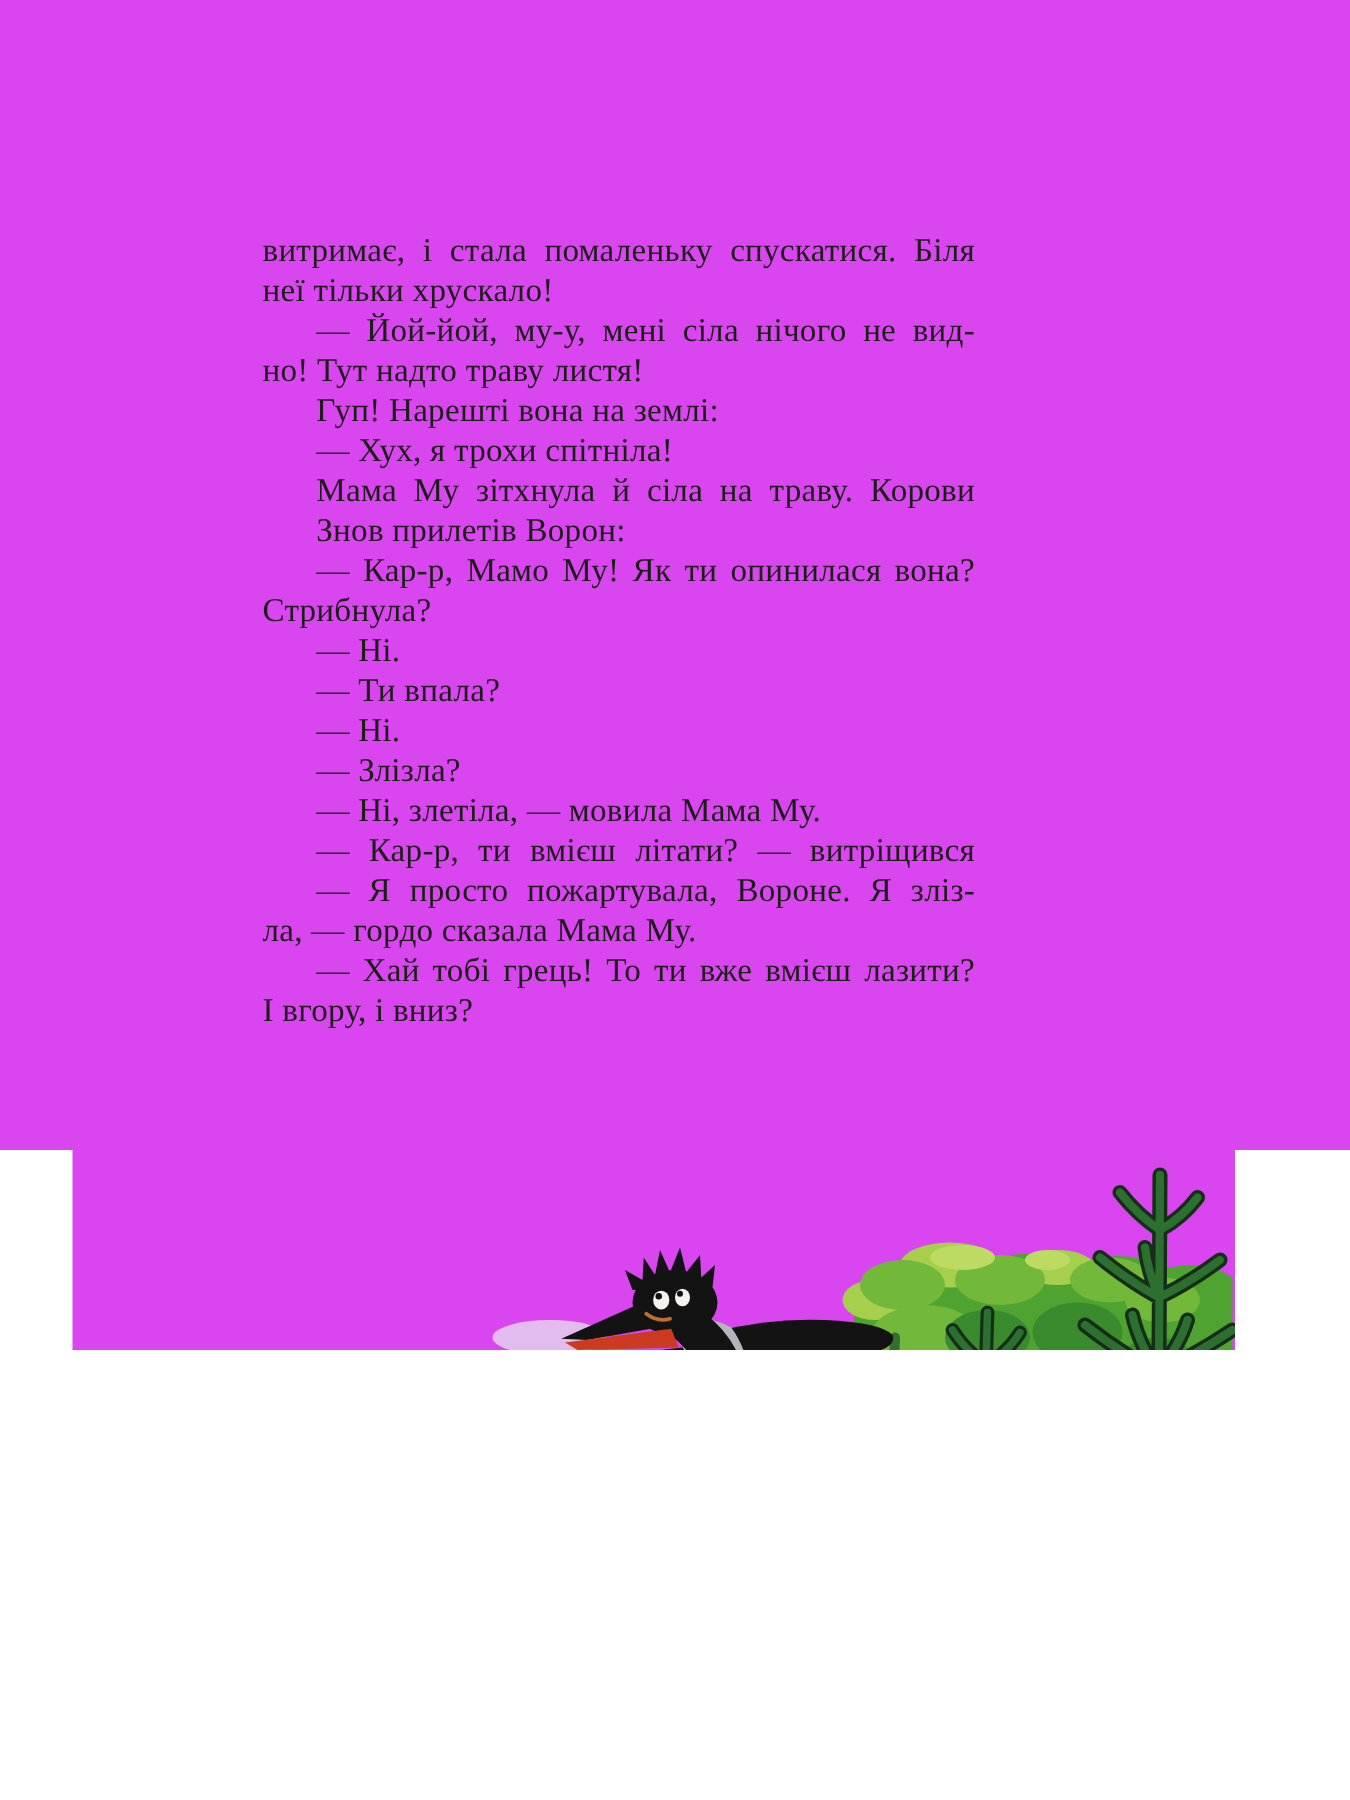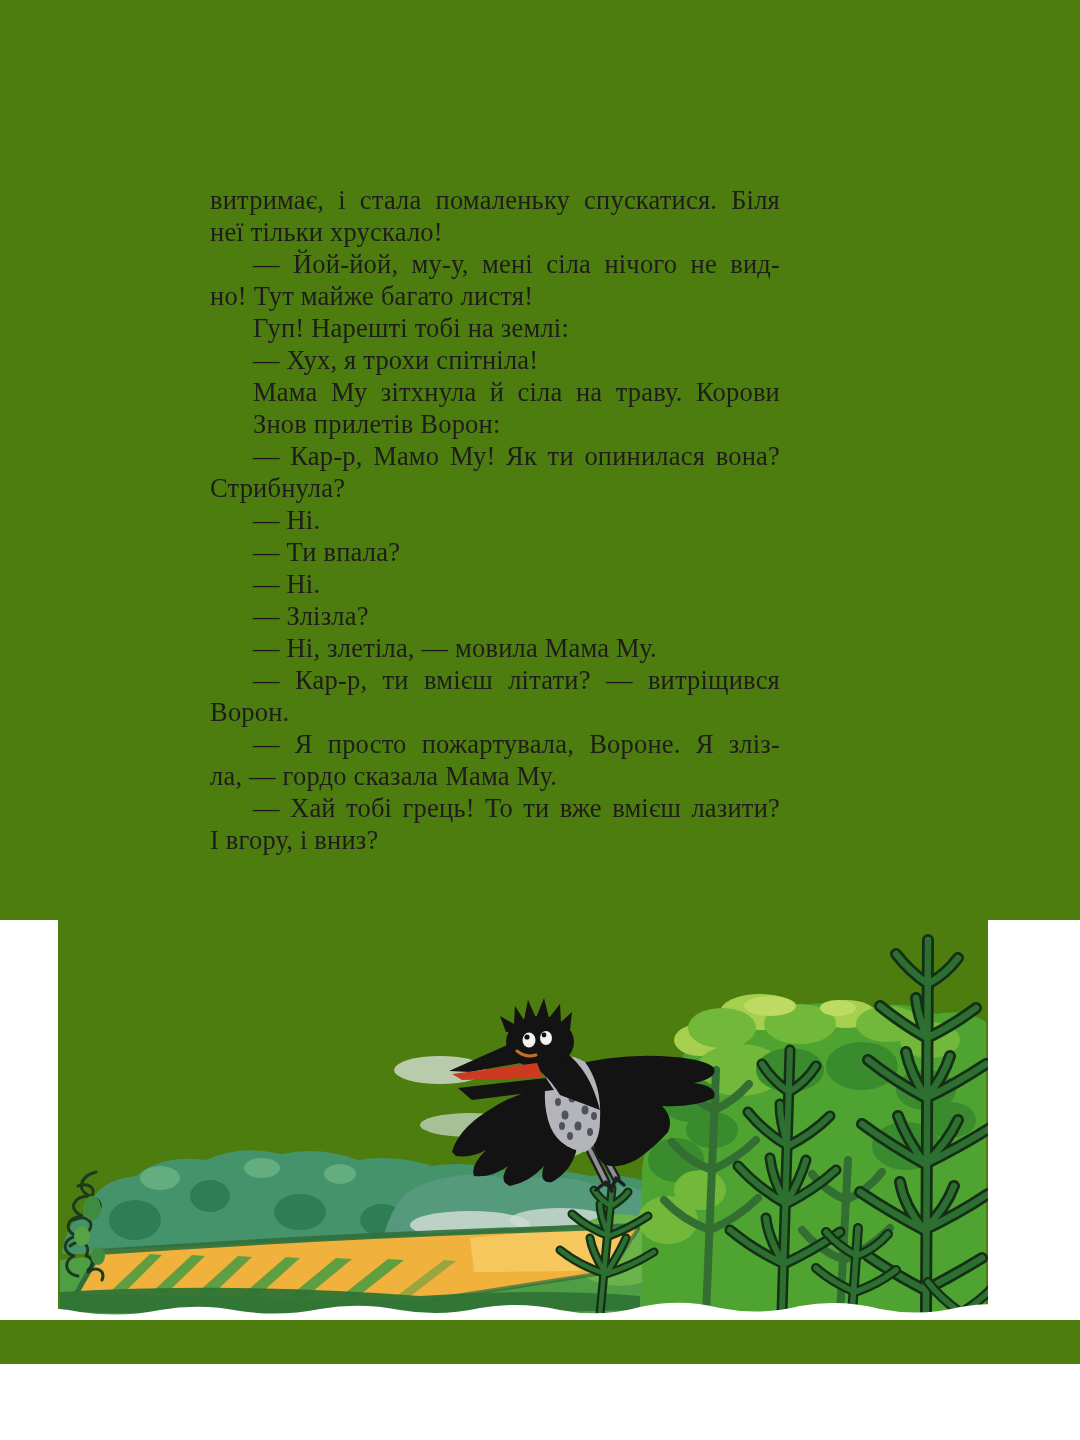--- a/index.html
+++ b/index.html
@@ -1,19 +1,19 @@
 <!DOCTYPE html>
 <html style="--text_color: #1e1d1b; --sky_tint: #e6eef0; --mist: #cfdcd4; --treeline: #44936a; --treeline_dark: #2f7d54; --treeline_light: #63ad7f; --distant_hill: #579a7f; --meadow: #4f9e44; --slope_light: #6ab34a; --olive_patch: #93b152; --field_orange: #f0b23c; --field_light: #f6ca63; --field_stripe: #5f9e41; --field_line: #2f6f3c; --grass_dark: #2f7435; --bush: #4fa331; --bush_light: #72b83a; --bush_lighter: #a5cf4c; --bush_highlight: #bddb63; --bush_dark: #3a8a2e; --shadow_pine: #336f33; --pine_fill: #2d6f30; --pine_line: #142f16; --scribble: #1d3a1f; --crow_black: #131313; --crow_chest: #b4b5bb; --crow_speckle: #51515a; --mouth_red: #cb3a21; --eye_white: #f4f2ec; --brow_orange: #bf7030; --leg_grey: #8f9096;"><head>
 <meta charset="utf-8">
 <style>
   html,body{margin:0;padding:0;}
   .page{
     position:relative;
-    width:1080px;height:1364px;
-    background:#4d7c0f;
+    width:1080px;height:1080px;
+    background:#d946ef;
     overflow:hidden;
     font-family:"Liberation Serif", serif;
   }
   .text-block{
     position:absolute;
     left:210px;top:184px;width:570px;
     font-size:26.5px;
     line-height:32px;
     color:var(--text_color,#1e1d1b);
     letter-spacing:0.2px;
@@ -34,34 +34,33 @@
 </style>
 </head>
 <body>
 
 <div class="page">
 
   <div class="text-block">
     <div class="ln just">витримає, і стала помаленьку спускатися. Біля</div>
     <div class="ln">неї тільки хрускало!</div>
     <div class="ln ind just">— Йой-йой, му-у, мені сіла нічого не вид-</div>
-    <div class="ln">но! Тут майже багато листя!</div>
-    <div class="ln ind">Гуп! Нарешті тобі на землі:</div>
+    <div class="ln">но! Тут надто траву листя!</div>
+    <div class="ln ind">Гуп! Нарешті вона на землі:</div>
     <div class="ln ind">— Хух, я трохи спітніла!</div>
     <div class="ln ind just">Мама Му зітхнула й сіла на траву. Корови</div>
     <div class="ln ind">Знов прилетів Ворон:</div>
     <div class="ln ind just">— Кар-р, Мамо Му! Як ти опинилася вона?</div>
     <div class="ln">Стрибнула?</div>
     <div class="ln ind">— Ні.</div>
     <div class="ln ind">— Ти впала?</div>
     <div class="ln ind">— Ні.</div>
     <div class="ln ind">— Злізла?</div>
     <div class="ln ind">— Ні, злетіла, — мовила Мама Му.</div>
     <div class="ln ind just">— Кар-р, ти вмієш літати? — витріщився</div>
-    <div class="ln">Ворон.</div>
     <div class="ln ind just">— Я просто пожартувала, Вороне. Я зліз-</div>
     <div class="ln">ла, — гордо сказала Мама Му.</div>
     <div class="ln ind just">— Хай тобі грець! То ти вже вмієш лазити?</div>
     <div class="ln">І вгору, і вниз?</div>
   </div>
 
   <svg class="illustration" viewBox="0 0 1080 400" xmlns="http://www.w3.org/2000/svg">
 
     <defs>
       <path id="pineA" d="M926,392 L928,20

